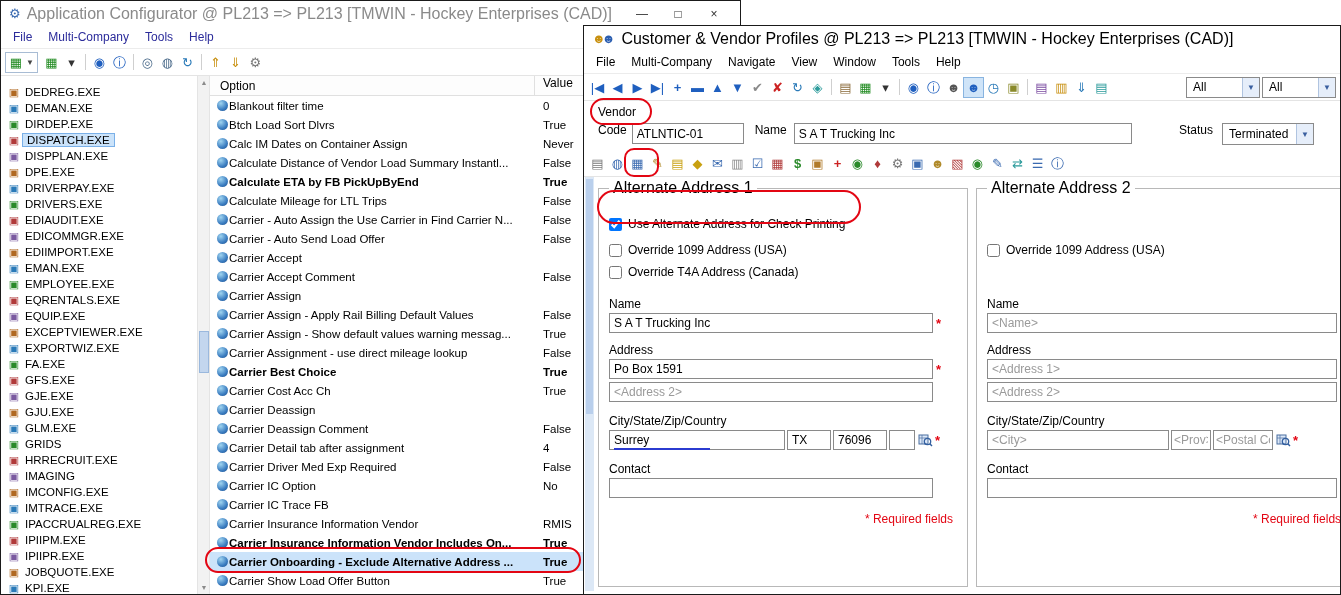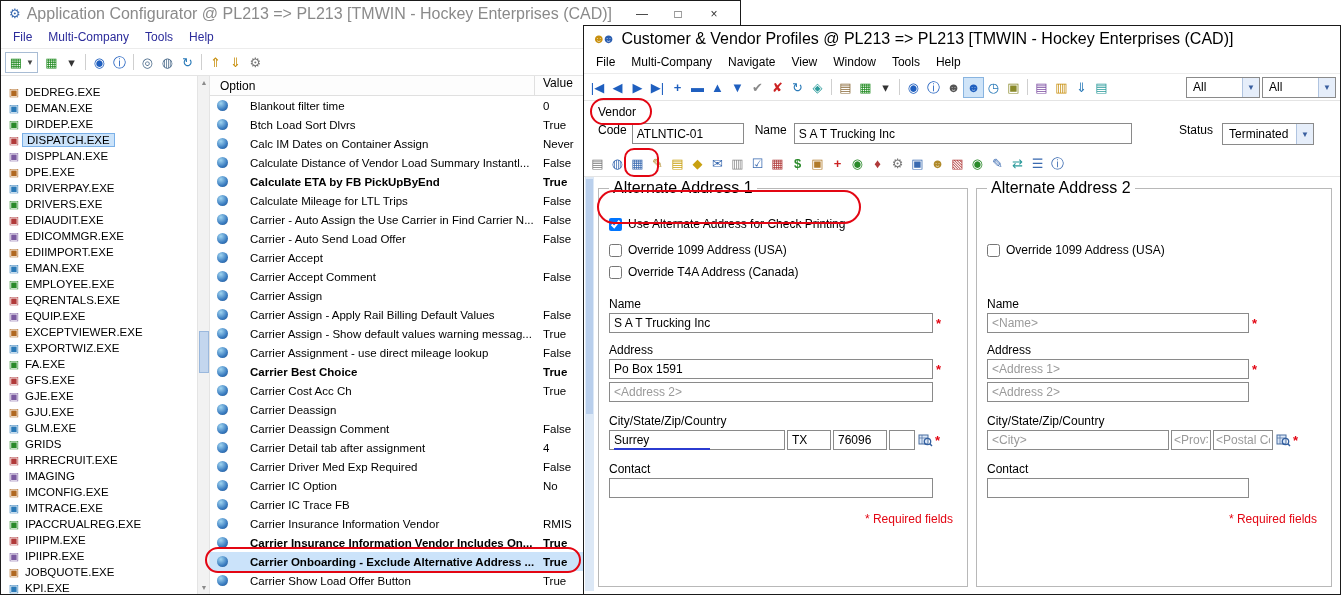--- a/index.html
+++ b/index.html
@@ -39,21 +39,21 @@
   .vscroll{width:13px;flex:0 0 13px;background:#f2f2f2;position:relative;border-left:1px solid #e4e4e4;border-right:1px solid #e4e4e4}
   .vscroll .arrow{position:absolute;left:0;width:12px;height:13px;color:#8a8a8a;font-size:7px;display:flex;align-items:center;justify-content:center}
   .vscroll .arrow.up{top:0}
   .vscroll .arrow.down{bottom:0}
   .vscroll .thumb{position:absolute;left:1px;width:10px;top:255px;height:42px;background:#c3d6ee;border:1px solid #9ab8dd}
   .opts{flex:1;overflow:hidden;display:flex;flex-direction:column}
   .opts-header{height:20px;flex:0 0 20px;display:flex;align-items:flex-start;border-bottom:1px solid #e0e0e0;background:#fdfdfd}
   .opts-header .h1{width:325px;padding-left:10px;border-right:1px solid #e0e0e0;height:100%;display:flex;align-items:center}
   .opts-header .h2{padding-left:8px}
   .opt-row{height:19px;flex:0 0 19px;display:flex;align-items:center;white-space:nowrap;font-size:11.5px}
-  .opt-cell{width:325px;flex:0 0 325px;display:flex;gap:22px;padding-left:7px;overflow:hidden}
+  .opt-cell{width:325px;flex:0 0 325px;display:flex;gap:1px;padding-left:7px;overflow:hidden}
   .opt-icon{width:11px;height:11px;border-radius:50%;background:radial-gradient(circle at 35% 30%,#9fd4f0,#3a7cc0 60%,#1f4f8a);flex:0 0 11px}
   .opt-val{padding-left:8px}
   .opt-row.bold{font-weight:bold}
   .opt-row.selected{background:#cbe3fa}
   
   .vendor-row{height:22px;flex:0 0 22px;display:flex;align-items:center;padding-left:14px}
   .code-row{height:27px;flex:0 0 27px;display:flex;align-items:flex-start;gap:5px;padding:0 10px 0 14px}
   .flabel{white-space:nowrap}
   .field-input{height:21px;border:1px solid #8a8a8a;padding:0 4px;font:inherit;background:#fff}
   #code-input{width:112px}
@@ -71,21 +71,21 @@
   #alt1{left:14px;width:370px}
   #alt2{left:392px;width:356px}
   legend{padding:0 4px;font-size:16px}
   .cb-row{display:flex;align-items:center;gap:6px;height:18px}
   .cb-row input{width:13px;height:13px}
   .mt12{margin-top:12px}.mt8{margin-top:8px}.mt4{margin-top:4px}.mt16{margin-top:16px}
   .mt10{margin-top:10px}.mt2{margin-top:2px}.mt3{margin-top:3px}.mt38{margin-top:38px}
   .inrow{display:flex;align-items:center;gap:3px}
   input.box{height:20px;border:1px solid #8a8a8a;padding:0 4px;font:inherit;background:#fff}
   input.box::placeholder{color:#9a9a9a}
-  .w324{width:324px}.w312{width:262px}
+  .w324{width:324px}.w312{width:350px}
   .citywrap{position:relative;display:inline-block}
   .blue-line{position:absolute;left:5px;bottom:0px;width:96px;height:2px;background:#2b3bd0}
   .asterisk{color:#e30613;font-weight:bold;font-size:13px}
   .reqnote{color:#e30613;text-align:right;margin-top:14px;padding-right:4px}
   .lookup-icon{display:inline-flex;width:16px;height:16px;align-items:center;justify-content:center}
   
   .red-oval{position:absolute;border:2px solid #e30613;border-radius:15px;z-index:60;pointer-events:none;background:transparent}
   #anno-row{left:204px;top:546px;width:376px;height:26px}
   #anno-vendor{left:6px;top:72px;width:62px;height:27px}
   #anno-toolbar-icon{left:40px;top:122px;width:35px;height:29px;border-radius:10px}

